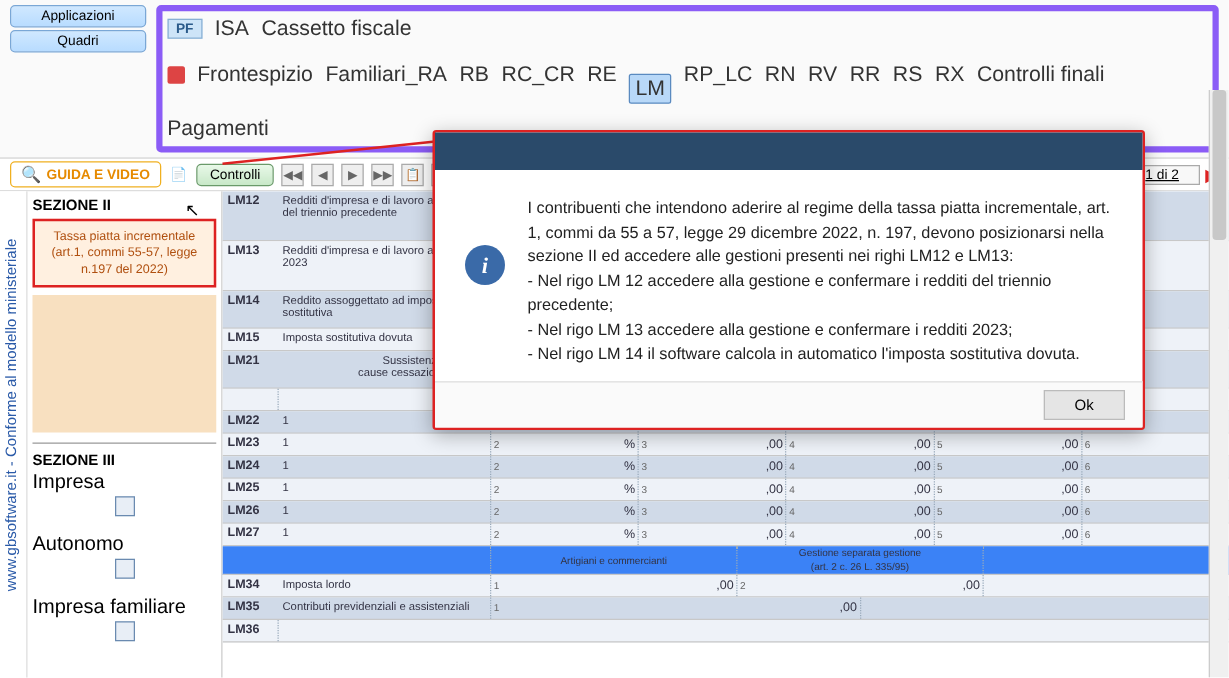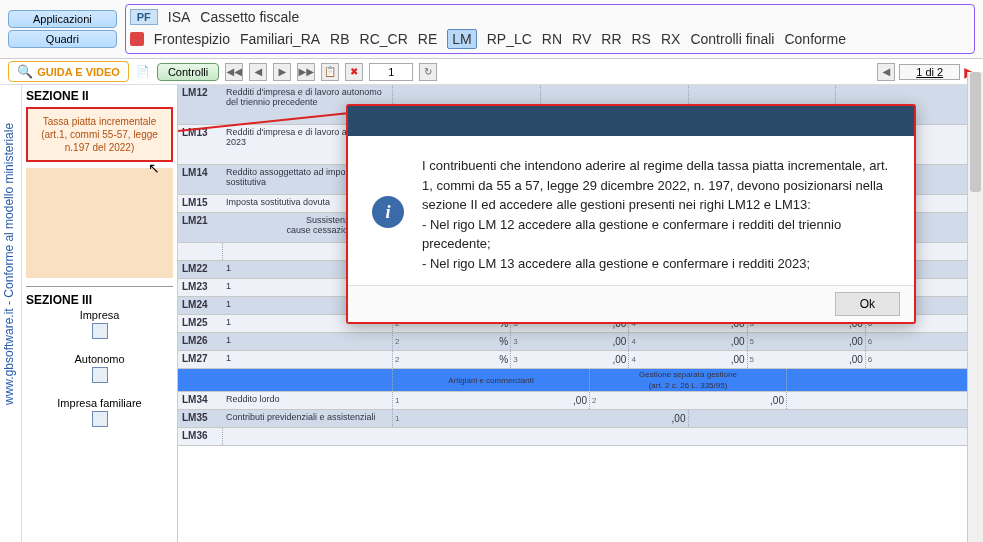--- a/index.html
+++ b/index.html
@@ -1,25 +1,25 @@
 <!DOCTYPE html>
 <html><head>
 <meta charset="utf-8">
 <style>
 * { box-sizing: border-box; margin: 0; padding: 0; }
 body { font-family: Arial, sans-serif; font-size: 11px; width: 983px; height: 542px; overflow: hidden; position: relative; background: #fff; }
 
 
-.top-bar { display: flex; align-items: center; padding: 4px 8px; gap: 8px; border-bottom: 1px solid #ccc; background: #fafafa; }
+.top-bar { display: flex; align-items: flex-start; padding: 4px 8px; gap: 8px; border-bottom: 1px solid #ccc; background: #fafafa; }
 .left-buttons { display: flex; flex-direction: column; gap: 2px; }
 .btn-blue { background: linear-gradient(#d0e8ff,#b8dcff); border: 1px solid #7aa7d6; border-radius: 4px; padding: 2px 24px; font-size: 11px; cursor: pointer; }
-.tab-strip { border: 1px solid #8b5cf6; border-radius: 4px; padding: 4px; flex: 1; }
+.tab-strip { border: 5px solid #8b5cf6; border-radius: 4px; padding: 4px; flex: 1; }
 .tab-row { display: flex; align-items: center; gap: 10px; flex-wrap: wrap; }
-.tab-item { font-size: 14px; color: #333; cursor: pointer; }
-.tab-item.active { background: #b8d8f8; border: 1px solid #5a8ac0; padding: 1px 4px; border-radius: 2px; }
+.tab-item { font-size: 17px; color: #333; cursor: pointer; }
+.tab-item.active { background: #b8d8f8; border: 1px solid #5a8ac0; padding: 1px 4px; border-radius: 2px; margin-top: 22px; }
 .pf-tag { background: #cde4f8; border: 1px solid #88b0d4; padding: 1px 6px; font-weight: bold; color: #2a5a8a; }
 .pdf-icon { width: 14px; height: 14px; background: #d44; display: inline-block; border-radius: 2px; }
 
 
 .toolbar2 { display: flex; align-items: center; padding: 2px 8px; gap: 6px; background: #fff; border-bottom: 1px solid #ddd; }
 .guida-video { display: inline-flex; align-items: center; background: #fff; border: 1px solid #f0b020; border-radius: 4px; padding: 2px 8px; color: #e68a00; font-weight: bold; font-size: 11px; gap: 4px; }
 .magnify { color: #e68a00; font-size: 13px; }
 .btn-controlli { background: linear-gradient(#e8f8e8,#c8e8c8); border: 1px solid #6a9a6a; border-radius: 4px; padding: 2px 10px; font-size: 11px; cursor: pointer; }
 .nav-btn { width: 18px; height: 18px; border: 1px solid #aaa; background: #eee; cursor: pointer; display: inline-flex; align-items: center; justify-content: center; font-size: 10px; color: #666; }
 .page-input { width: 44px; height: 18px; text-align: center; border: 1px solid #aaa; font-size: 11px; }
@@ -33,21 +33,21 @@
 .side-text { width: 22px; background: #fff; position: relative; border-right: 1px solid #ddd; }
 .side-text span { position: absolute; left: 2px; top: 320px; transform: rotate(-90deg); transform-origin: left top; white-space: nowrap; font-size: 12px; color: #2a5aa8; }
 
 .left-col { width: 155px; padding: 4px; }
 .sezione-title { font-weight: bold; font-size: 12px; margin-bottom: 4px; }
 .yellow-box { border: 2px solid #d22; background: #fff0e0; padding: 6px; text-align: center; font-size: 10px; color: #b05010; line-height: 1.3; margin-bottom: 6px; position: relative; }
 .orange-box { background: #f8e0c0; height: 110px; margin-bottom: 8px; }
 .sez3 { border-top: 1px solid #999; padding-top: 6px; }
 .sez3 .sezione-title { margin-bottom: 2px; }
 .sez3-sub { font-size: 11px; line-height: 1.3; margin-bottom: 16px; }
-.check-label { text-align: center; font-size: 11px; margin-bottom: 2px; }
+.check-label { text-align: left; font-size: 16px; margin-bottom: 2px; }
 .check-box { width: 16px; height: 16px; border: 1px solid #6a8ab0; margin: 0 auto 14px; display: block; background: #e8eef6; }
 
 
 .form-area { flex: 1; background: #fff; position: relative; overflow: hidden; border-left: 1px solid #ccc; }
 .row-lm { display: flex; align-items: stretch; border-bottom: 1px solid #c8c8c8; min-height: 18px; font-size: 10px; background: #d0dae8; }
 .row-lm.alt { background: #eef2f8; }
 .rcode { width: 44px; font-weight: bold; padding: 2px 4px; color: #334; }
 .rdesc { flex: 0 0 170px; padding: 2px 4px; font-size: 9px; color: #334; }
 .rcells { flex: 1; display: flex; }
 .cell { flex: 1; border-left: 1px dotted #9ab; padding: 1px 2px; text-align: right; font-size: 10px; color: #334; display: flex; align-items: center; justify-content: flex-end; gap: 2px; }
@@ -94,21 +94,21 @@
       <span class="tab-item">RC_CR</span>
       <span class="tab-item">RE</span>
       <span class="tab-item active">LM</span>
       <span class="tab-item">RP_LC</span>
       <span class="tab-item">RN</span>
       <span class="tab-item">RV</span>
       <span class="tab-item">RR</span>
       <span class="tab-item">RS</span>
       <span class="tab-item">RX</span>
       <span class="tab-item">Controlli finali</span>
-      <span class="tab-item">Conforme</span>
+      <span class="tab-item">Pagamenti</span>
     </div>
   </div>
 </div>
 
 <div class="toolbar2">
   <span class="guida-video">
       <span class="magnify">🔍</span>
       <span>GUIDA E VIDEO</span>
     </span>
   <span class="small-icon">📄</span>
@@ -352,21 +352,21 @@
           <div class="cell" style="font-size:8px;justify-content:center">Artigiani e commercianti</div>
           <div class="cell" style="font-size:8px;justify-content:center;flex-direction:column">
             <span>Gestione separata gestione</span>
             <span>(art. 2 c. 26 L. 335/95)</span>
           </div>
           <div class="cell"></div>
         </div>
     </div>
     <div class="row-lm alt">
       <div class="rcode">LM34</div>
-      <div class="rdesc">Reddito lordo</div>
+      <div class="rdesc">Imposta lordo</div>
       <div class="rcells">
           <div class="cell">
             <span class="num">1</span>
             <span>,00</span>
           </div>
           <div class="cell">
             <span class="num">2</span>
             <span>,00</span>
           </div>
           <div class="cell">
@@ -399,20 +399,21 @@
 <div class="red-line" style="left:178px; top:130px; width:175px; transform:rotate(-6deg);"></div>
 
 <div class="tooltip">
   <div class="tooltip-header"></div>
   <div class="tooltip-body">
     <div class="info-icon">i</div>
     <div class="tooltip-text">
       <span>I contribuenti che intendono aderire al regime della tassa piatta incrementale, art. 1, commi da 55 a 57, legge 29 dicembre 2022, n. 197, devono posizionarsi nella sezione II ed accedere alle gestioni presenti nei righi LM12 e LM13:</span><br>
       <span>- Nel rigo LM 12 accedere alla gestione e confermare i redditi del triennio precedente;</span><br>
       <span>- Nel rigo LM 13 accedere alla gestione e confermare i redditi 2023;</span><br>
+      <span>- Nel rigo LM 14 il software calcola in automatico l'imposta sostitutiva dovuta.</span>
     </div>
   </div>
   <div class="tooltip-footer">
     <button class="ok-btn">Ok</button>
   </div>
 </div>
 
 <div class="cursor">↖</div>
 
 <div class="scroll-track">

